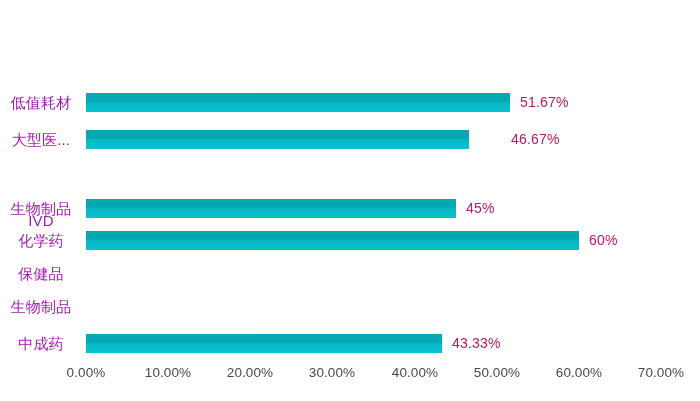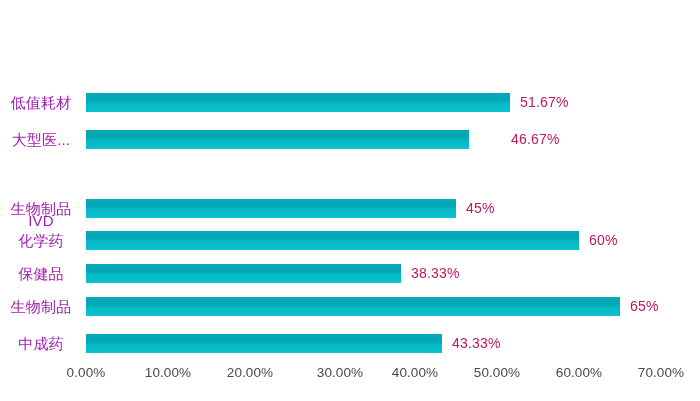--- a/index.html
+++ b/index.html
@@ -114,38 +114,30 @@
       <div class="val-label" style="left:479px;margin-left:32px;">46.67%</div>
     </div>
     <div class="bar-row" style="top:199px;padding-left:9px;">
       <div class="bar" style="left: 86px; width: 370px;"></div>
       <div class="val-label" style="left: 466px;">45%</div>
     </div>
     <div class="bar-row" style="top:231px;">
       <div class="bar" style="left:86px;width:493px;"></div>
       <div class="val-label" style="left:589px;">60%</div>
     </div>
-    <div class="bar-row" style="top:264px;">
-      <div class="bar" style="left:86px;width:315px;"></div>
-      <div class="val-label" style="left:411px;">38.33%</div>
-    </div>
-    <div class="bar-row" style="top:297px;">
-      <div class="bar" style="left:86px;width:534px;"></div>
-      <div class="val-label" style="left:630px;">65%</div>
-    </div>
     <div class="bar-row" style="top:334px;padding-left:32px;">
       <div class="bar" style="left:86px;width:356px;"></div>
       <div class="val-label" style="left:452px;">43.33%</div>
     </div>
 
     <div>
       <div class="xtick" style="left:86px;">0.00%</div>
       <div class="xtick" style="left:168px;">10.00%</div>
       <div class="xtick" style="left:250px;">20.00%</div>
-      <div class="xtick" style="left:340px;text-align:right;">30.00%</div>
+      <div class="xtick" style="left:332px;text-align:right;">30.00%</div>
       <div class="xtick" style="left:415px;">40.00%</div>
       <div class="xtick" style="left:497px;text-align:right;">50.00%</div>
       <div class="xtick" style="left:579px;">60.00%</div>
       <div class="xtick" style="left:661px;">70.00%</div>
     </div>
 
   </div>
 </div>
 
 </body></html>

